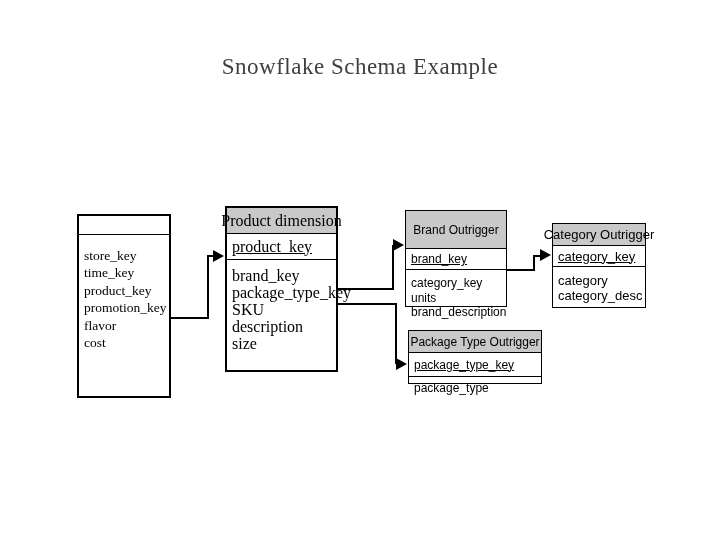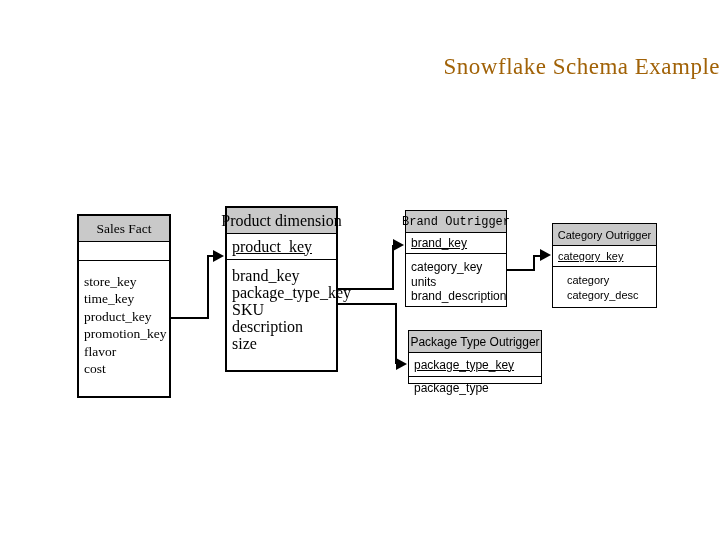--- a/index.html
+++ b/index.html
@@ -8,24 +8,24 @@
     background: #ffffff;
     font-family: "Liberation Sans", sans-serif;
     color: #000000;
     position: relative;
     overflow: hidden;
   }
   .canvas { position: absolute; left: 0; top: 0; width: 720px; height: 540px; }
 
   .page-title {
     position: absolute; left: 0; top: 54px; width: 720px;
-    text-align: right;
+    text-align: center;
     font-family: "Liberation Serif", serif;
     font-size: 23px;
-    color: #a16207;
+    color: #404040;
     letter-spacing: 0.5px;
   }
 
   
   .etable {
     position: absolute;
     background: #ffffff;
     border: 2px solid #000000;
     box-sizing: border-box;
   }
@@ -59,30 +59,30 @@
 
   
   #product-dimension { left: 225px; top: 206px; width: 113px; height: 166px; font-size: 16px; }
   #product-dimension .t-header { height: 26px; }
   #product-dimension .t-keyrow { height: 26px; }
   #product-dimension .t-body { padding-top: 7px; }
   #product-dimension .t-field { line-height: 17px; }
 
   
   #brand-outrigger { left: 405px; top: 210px; width: 102px; height: 97px; font-size: 12px; }
-  #brand-outrigger .t-header { height: 22px; font-family: Liberation Mono, monospace; }
+  #brand-outrigger .t-header { height: 38px; }
   #brand-outrigger .t-keyrow { height: 21px; }
   #brand-outrigger .t-body { padding-top: 6px; }
   #brand-outrigger .t-field { line-height: 14.5px; }
 
   
-  #category-outrigger { left: 552px; top: 223px; width: 105px; height: 85px; font-size: 11px; }
+  #category-outrigger { left: 552px; top: 223px; width: 94px; height: 85px; font-size: 13px; }
   #category-outrigger .t-header { height: 22px; }
   #category-outrigger .t-keyrow { height: 21px; }
-  #category-outrigger .t-body { padding-top: 6px; margin-left: 9px; }
+  #category-outrigger .t-body { padding-top: 6px; }
   #category-outrigger .t-field { line-height: 15px; }
 
   
   #package-type-outrigger { left: 408px; top: 330px; width: 134px; height: 54px; font-size: 12px; }
   #package-type-outrigger .t-header { height: 22px; }
   #package-type-outrigger .t-keyrow { height: 24px; }
   #package-type-outrigger .t-body { padding-top: 4px; }
   #package-type-outrigger .t-field { line-height: 15px; }
 
   
@@ -96,21 +96,20 @@
   }
 </style>
 </head>
 <body>
 
 <div class="canvas">
 
   <div class="page-title">Snowflake Schema Example</div>
 
   <div class="etable serif" id="sales-fact">
-    <div class="t-header">Sales Fact</div>
     <div class="t-keyrow">
         <span class="keytext"></span>
       </div>
     <div class="t-body">
       <div class="t-field">store_key</div>
       <div class="t-field">time_key</div>
       <div class="t-field">product_key</div>
       <div class="t-field">promotion_key</div>
       <div class="t-field">flavor</div>
       <div class="t-field">cost</div>

